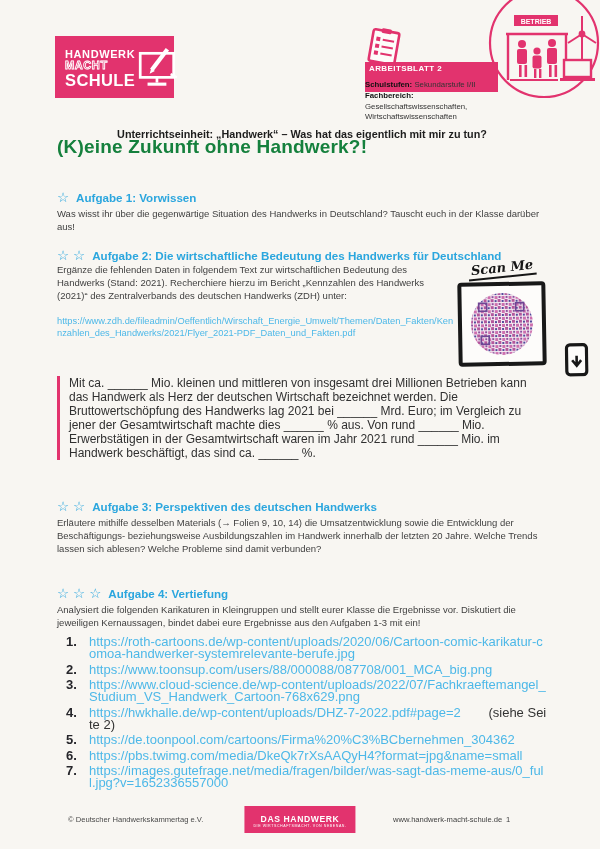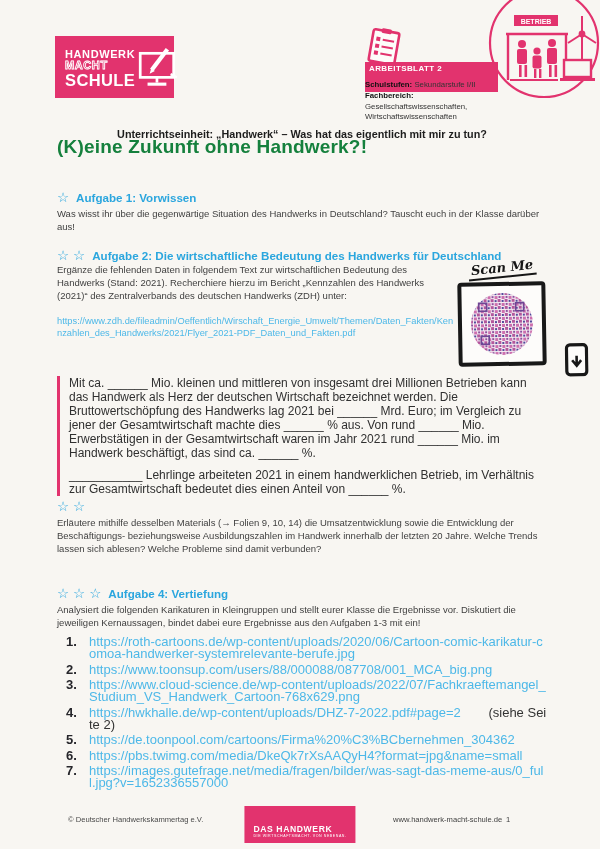--- a/index.html
+++ b/index.html
@@ -85,21 +85,21 @@
     counter-increment:n; content:counter(n) ".";
     position:absolute; left:9px; color:#26262b; font-weight:bold;
   }
   .link-note { color:#333; cursor:default;margin-left:24px; }
 
   
   .footer { position:absolute; left:0; top:802px; width:600px; height:34px; font-size:7.6px; color:#4a4a4a; }
   .f-copy { position:absolute; left:68px; top:13px; }
   .f-logo {
     position:absolute; left:50%; transform:translateX(-50%); top:4px;
-    background:#e2336e; color:#fff; padding:19px 9px 4px;
+    background:#e2336e; color:#fff; text-align:center; padding:9px 9px 4px;
   }
   .f-logo-t { font-size:8.6px; font-weight:bold; letter-spacing:.6px; line-height:1; }
   .f-logo-s { font-size:3.6px; letter-spacing:.55px; margin-top:1.5px; line-height:1; }
   .f-web { position:absolute; left:393px; top:13px; color:#3f3f3f; cursor:pointer; }
   .f-page { position:absolute; left:506px; top:13px; color:#3f3f3f; }
 </style>
 </head>
 <body>
 
 <div class="logo">
@@ -215,26 +215,26 @@
     </svg>
     <svg class="phone" width="24" height="34" viewBox="0 0 24 34">
       <rect x="2" y="2" width="20" height="30" rx="3.5" fill="#fdfcfa" stroke="#181818" stroke-width="3.2"></rect>
       <path d="M12 13 v9 M7.5 17.5 L12 23 l4.5 -5.5" stroke="#181818" stroke-width="2.6" fill="none"></path>
     </svg>
   </div>
 </div>
 
 <div class="content fillbox" style="position:absolute">
   <p>Mit ca. ______ Mio. kleinen und mittleren von insgesamt drei Millionen Betrieben kann das Handwerk als Herz der deutschen Wirtschaft bezeichnet werden. Die Bruttowertschöpfung des Handwerks lag 2021 bei ______ Mrd. Euro; im Vergleich zu jener der Gesamtwirtschaft machte dies ______ % aus. Von rund ______ Mio. Erwerbstätigen in der Gesamtwirtschaft waren im Jahr 2021 rund ______ Mio. im Handwerk beschäftigt, das sind ca. ______ %.</p>
-  <p>___________ Lehrlinge arbeiteten 2021 in einem handwerklichen Betrieb, im Verhältnis zur Gesamtwirtschaft bedeutet dies einen Anteil von ______ %.</p>
 </div>
 
 <div class="content task-head t3-head" style="position:absolute">
   <span class="star">☆</span>
   <span class="star">☆</span>
+  <span class="task-title">Aufgabe 3: Perspektiven des deutschen Handwerks</span>
 </div>
 <div class="content body-text t3-body" style="position:absolute">Erläutere mithilfe desselben Materials (→ Folien 9, 10, 14) die Umsatzentwicklung sowie die Entwicklung der Beschäftigungs- beziehungsweise Ausbildungszahlen im Handwerk innerhalb der letzten 20 Jahre. Welche Trends lassen sich ablesen? Welche Probleme sind damit verbunden?</div>
 
 <div class="content task-head t4-head" style="position:absolute">
   <span class="star">☆</span>
   <span class="star">☆</span>
   <span class="star">☆</span>
   <span class="task-title">Aufgabe 4: Vertiefung</span>
 </div>
 <div class="content body-text t4-body" style="position:absolute">Analysiert die folgenden Karikaturen in Kleingruppen und stellt eurer Klasse die Ergebnisse vor. Diskutiert die jeweiligen Kernaussagen, bindet dabei eure Ergebnisse aus den Aufgaben 1-3 mit ein!</div>

